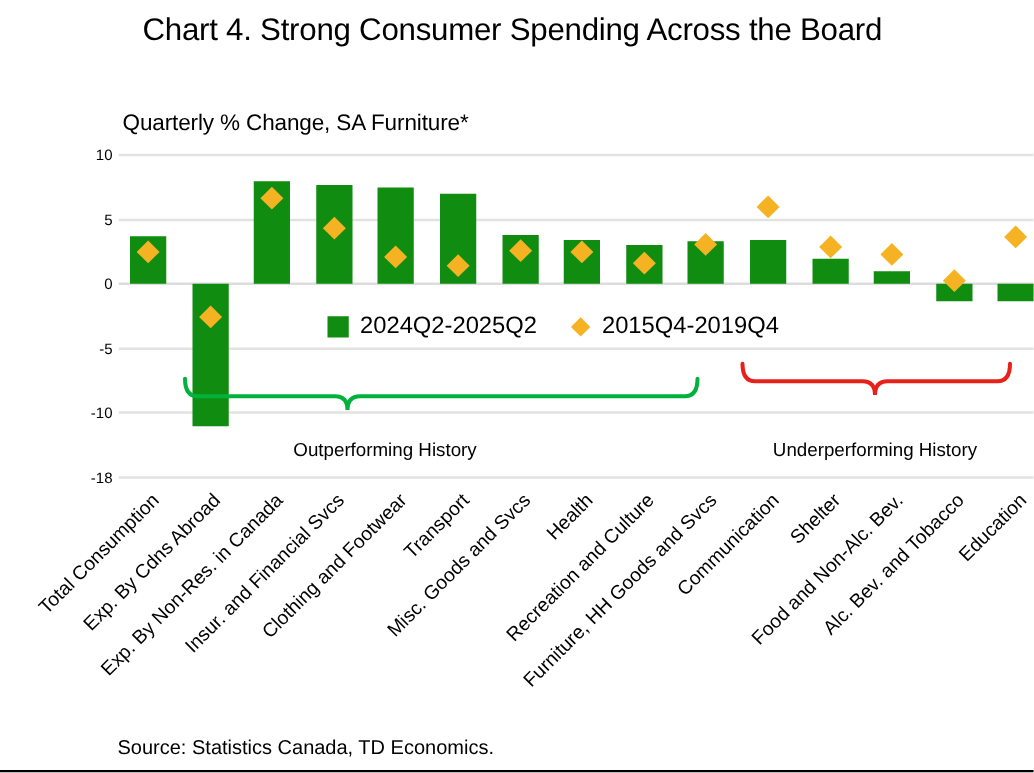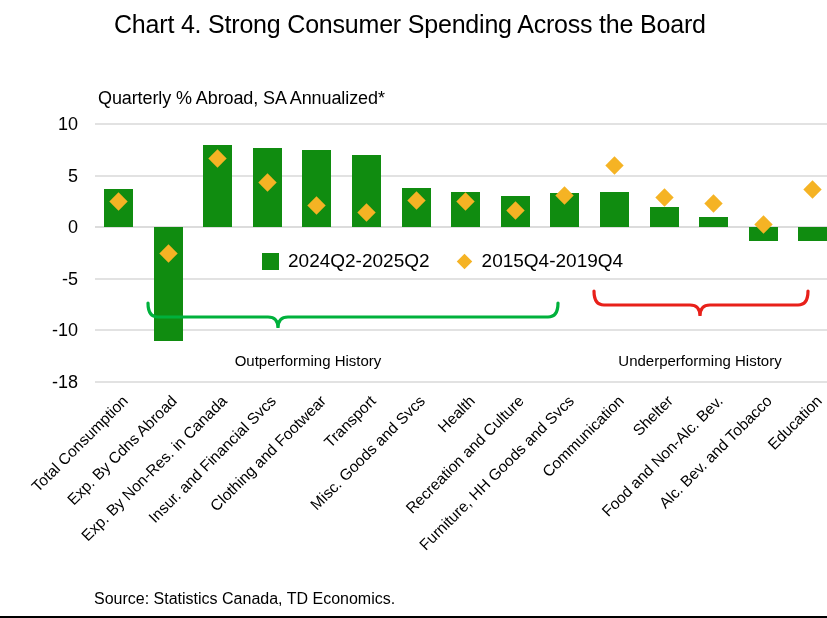--- a/index.html
+++ b/index.html
@@ -25,22 +25,22 @@
   .plot{
     position:absolute;left:95px;top:124px;width:732px;height:258px;
   }
   .gridline{
     position:absolute;left:0;width:732px;height:2px;background:#e2e2e2;
   }
   .zeroline{
     position:absolute;left:0;width:732px;height:2px;background:#dcdcdc;
   }
   .ylabel{
-    position:absolute;right:12px;width:46px;text-align:right;
-    font-size:18px;line-height:18px;color:#000;
+    position:absolute;right:0;width:46px;text-align:right;
+    font-size:12px;line-height:18px;color:#000;
   }
   .ylabels{position:absolute;left:38px;top:124px;width:52px;height:262px;}
 
   .bar{position:absolute;background:#108c10;}
   .diamond{
     position:absolute;width:13px;height:13px;background:#f5b324;
     transform:rotate(45deg);
   }
 
   
@@ -75,21 +75,21 @@
   .bottomrule{
     position:absolute;left:0;top:616px;width:827px;height:2px;background:#000;
   }
 </style>
 </head>
 <body>
 
 <div id="chart-root">
 
   <div class="title">Chart 4. Strong Consumer Spending Across the Board</div>
-  <div class="subtitle">Quarterly % Abroad, SA Annualized*</div>
+  <div class="subtitle">Quarterly % Change, SA Furniture*</div>
 
   <div class="ylabels" id="yaxis">
       <div class="ylabel" style="top: -9px;">10</div>
       <div class="ylabel" style="top: 42.6px;">5</div>
       <div class="ylabel" style="top: 94.2px;">0</div>
       <div class="ylabel" style="top: 145.8px;">-5</div>
       <div class="ylabel" style="top: 197.4px;">-10</div>
       <div class="ylabel" style="top: 249px;">-18</div>
     </div>
 

